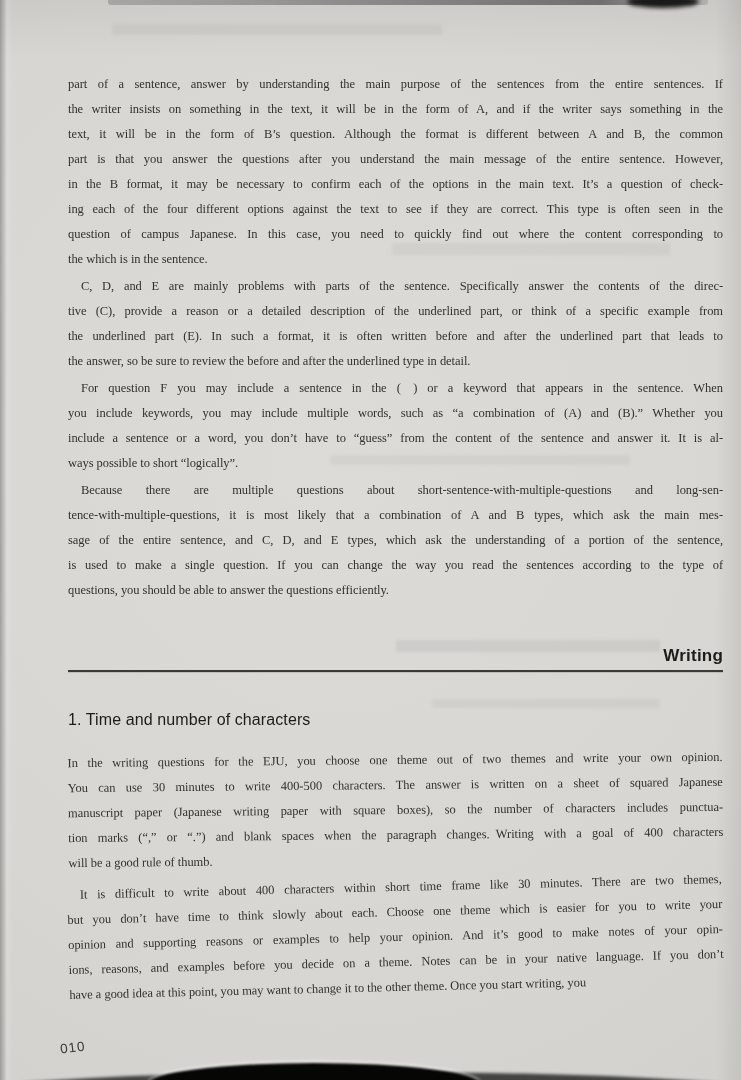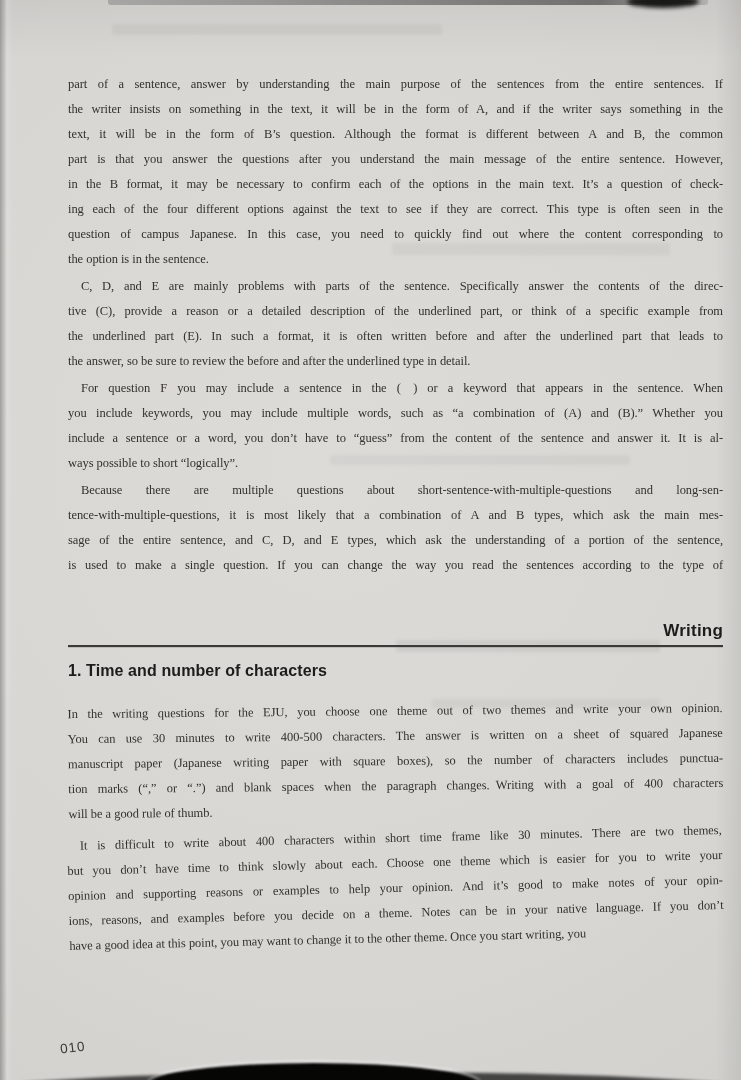--- a/index.html
+++ b/index.html
@@ -28,23 +28,23 @@
   .line.last{text-align-last:left;}
   .line.indent{text-indent:13px;}
   .h1-block{margin-top:43px;text-align:right;}
   .h1{
     font-family:"Liberation Sans","DejaVu Sans",sans-serif;
     font-weight:bold;font-size:17px;line-height:20px;
     color:#1d1c1a;letter-spacing:0.2px;
   }
   .rule{height:2px;background:#3b3a37;margin-top:4px;box-shadow:0 1px 0 rgba(0,0,0,0.12);}
   .h2{
-    margin-top:14px;
+    margin-top:38px;
     font-family:"Liberation Sans","DejaVu Sans",sans-serif;
-    font-weight:bold;font-size:16px;line-height:20px;
+    font-weight:normal;font-size:16px;line-height:20px;
     color:#1d1c1a;letter-spacing:0.1px;
   }
   
   .b6{margin-top:18px;transform:rotate(-0.55deg);transform-origin:50% 50%;}
   .b7{transform:rotate(-1.4deg);transform-origin:50% 50%;}
   .page-number{
     position:absolute;left:60px;top:1040px;
     font-family:"Liberation Sans","DejaVu Sans",sans-serif;
     font-size:13.5px;color:#3a3833;letter-spacing:1px;
     transform:rotate(-7deg);
@@ -99,39 +99,40 @@
 
   <main id="content" class="content">
       <div class="para b0">
         <div class="line">part of a sentence, answer by understanding the main purpose of the sentences from the entire sentences. If</div>
         <div class="line">the writer insists on something in the text, it will be in the form of A, and if the writer says something in the</div>
         <div class="line">text, it will be in the form of B’s question. Although the format is different between A and B, the common</div>
         <div class="line">part is that you answer the questions after you understand the main message of the entire sentence. However,</div>
         <div class="line">in the B format, it may be necessary to confirm each of the options in the main text. It’s a question of check-</div>
         <div class="line">ing each of the four different options against the text to see if they are correct. This type is often seen in the</div>
         <div class="line">question of campus Japanese. In this case, you need to quickly find out where the content corresponding to</div>
-        <div class="line last">the option is in the sentence.</div>
+        <div class="line last">the which is in the sentence.</div>
       </div>
       <div class="para b1">
         <div class="line indent">C, D, and E are mainly problems with parts of the sentence. Specifically answer the contents of the direc-</div>
         <div class="line">tive (C), provide a reason or a detailed description of the underlined part, or think of a specific example from</div>
         <div class="line">the underlined part (E). In such a format, it is often written before and after the underlined part that leads to</div>
         <div class="line last">the answer, so be sure to review the before and after the underlined type in detail.</div>
       </div>
       <div class="para b2">
         <div class="line indent">For question F you may include a sentence in the ( ) or a keyword that appears in the sentence. When</div>
         <div class="line">you include keywords, you may include multiple words, such as “a combination of (A) and (B).” Whether you</div>
         <div class="line">include a sentence or a word, you don’t have to “guess” from the content of the sentence and answer it. It is al-</div>
         <div class="line last">ways possible to short “logically”.</div>
       </div>
       <div class="para b3">
         <div class="line indent">Because there are multiple questions about short-sentence-with-multiple-questions and long-sen-</div>
         <div class="line">tence-with-multiple-questions, it is most likely that a combination of A and B types, which ask the main mes-</div>
         <div class="line">sage of the entire sentence, and C, D, and E types, which ask the understanding of a portion of the sentence,</div>
         <div class="line">is used to make a single question. If you can change the way you read the sentences according to the type of</div>
+        <div class="line last">questions, you should be able to answer the questions efficiently.</div>
       </div>
       <div class="h1-block b4">
         <div class="h1">Writing</div>
         <div class="rule"></div>
       </div>
       <div class="h2 b5">1. Time and number of characters</div>
       <div class="para b6">
         <div class="line">In the writing questions for the EJU, you choose one theme out of two themes and write your own opinion.</div>
         <div class="line">You can use 30 minutes to write 400-500 characters. The answer is written on a sheet of squared Japanese</div>
         <div class="line">manuscript paper (Japanese writing paper with square boxes), so the number of characters includes punctua-</div>

